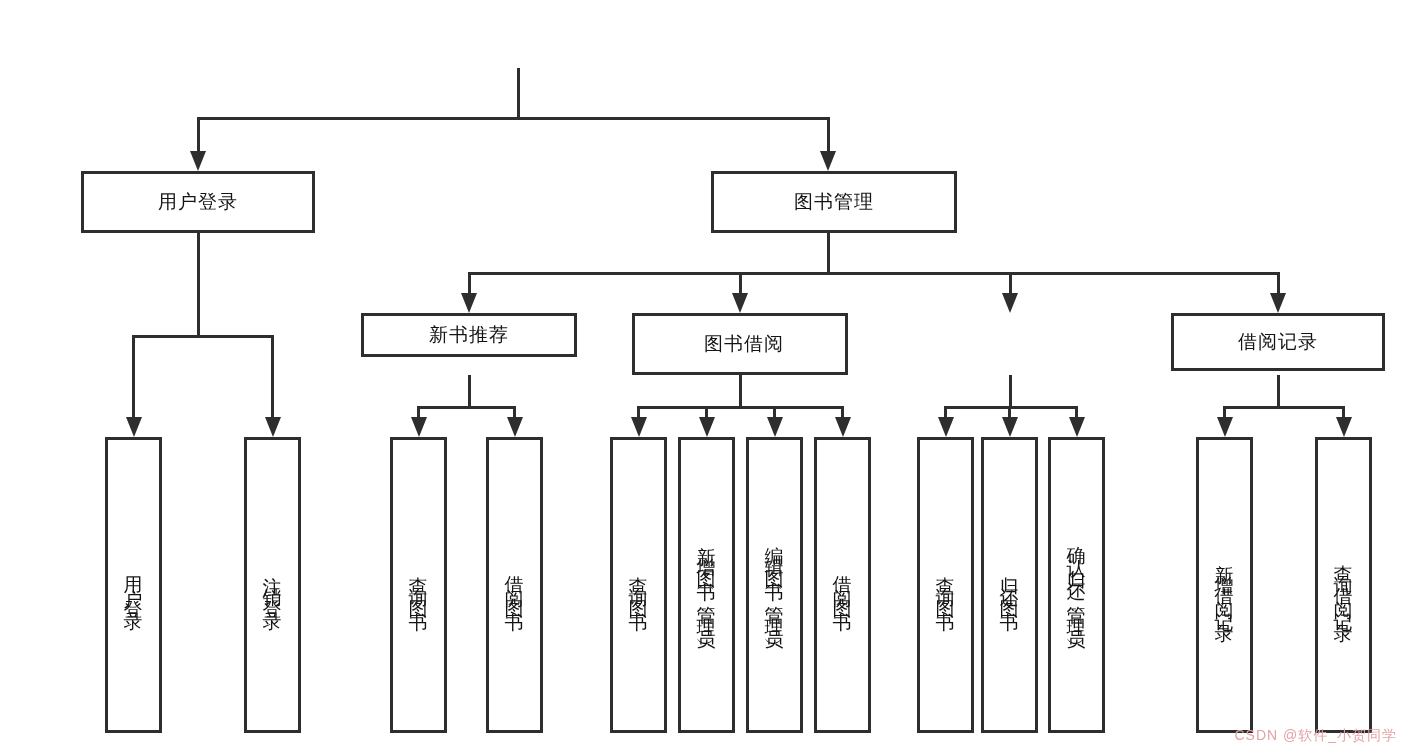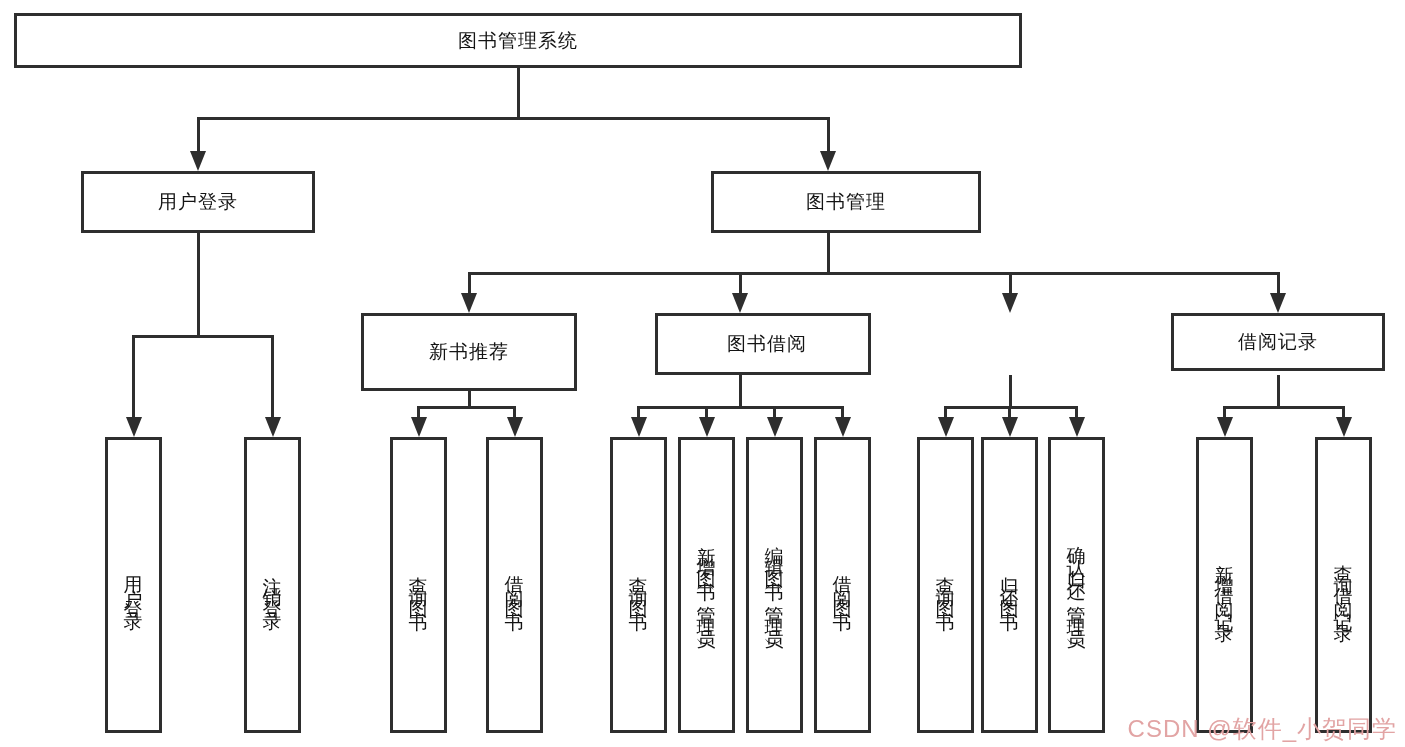--- a/index.html
+++ b/index.html
@@ -42,65 +42,64 @@
     height: 0;
     border-left: 8px solid transparent;
     border-right: 8px solid transparent;
     border-top: 20px solid #2e2e2e;
     z-index: 1;
   }
   .watermark {
     position: absolute;
     right: 8px;
     bottom: 2px;
-    font-size: 24px;
+    font-size: 14px;
     color: #e2a4a4;
     letter-spacing: 1px;
     z-index: 3;
     white-space: nowrap;
   }
 </style>
 </head>
 <body>
 
 <div class="stage">
   <div class="watermark">CSDN @软件_小贺同学</div>
-<div class="node" style="left: 14px; top: 13px; width: 1008px; height: 55px;">图书管理系统</div>
     <div class="line" style="left: 516.5px; top: 68px; width: 3px; height: 52px;"></div>
     <div class="line" style="left: 196.5px; top: 117px; width: 633px; height: 3px;"></div>
     <div class="line" style="left: 196.5px; top: 117px; width: 3px; height: 42px;"></div>
     <div class="arrow" style="left: 190px; top: 151px;"></div>
     <div class="node" style="left: 81px; top: 171px; width: 234px; height: 62px;">用户登录</div>
     <div class="line" style="left: 196.5px; top: 233px; width: 3px; height: 105px;"></div>
     <div class="line" style="left: 132px; top: 335px; width: 142px; height: 3px;"></div>
     <div class="line" style="left: 132px; top: 335px; width: 3px; height: 90px;"></div>
     <div class="arrow" style="left: 125.5px; top: 417px;"></div>
     <div class="node vertical" style="left: 105px; top: 437px; width: 57px; height: 296px;">用户登录</div>
     <div class="line" style="left: 271px; top: 335px; width: 3px; height: 90px;"></div>
     <div class="arrow" style="left: 264.5px; top: 417px;"></div>
     <div class="node vertical" style="left: 244px; top: 437px; width: 57px; height: 296px;">注销登录</div>
     <div class="line" style="left: 826.5px; top: 117px; width: 3px; height: 42px;"></div>
     <div class="arrow" style="left: 820px; top: 151px;"></div>
-    <div class="node" style="left: 711px; top: 171px; width: 270px; height: 62px;">图书管理</div>
+    <div class="node" style="left: 711px; top: 171px; width: 246px; height: 62px;">图书管理</div>
     <div class="line" style="left: 826.5px; top: 233px; width: 3px; height: 42px;"></div>
     <div class="line" style="left: 467.5px; top: 272px; width: 812px; height: 3px;"></div>
     <div class="line" style="left: 467.5px; top: 272px; width: 3px; height: 29px;"></div>
     <div class="arrow" style="left: 461px; top: 293px;"></div>
-    <div class="node" style="left: 361px; top: 313px; width: 216px; height: 78px;">新书推荐</div>
+    <div class="node" style="left: 361px; top: 313px; width: 216px; height: 44px;">新书推荐</div>
     <div class="line" style="left: 467.5px; top: 375px; width: 3px; height: 34px;"></div>
     <div class="line" style="left: 417px; top: 406px; width: 99px; height: 3px;"></div>
     <div class="line" style="left: 417px; top: 406px; width: 3px; height: 19px;"></div>
     <div class="arrow" style="left: 410.5px; top: 417px;"></div>
     <div class="node vertical" style="left: 390px; top: 437px; width: 57px; height: 296px;">查询图书</div>
     <div class="line" style="left: 513px; top: 406px; width: 3px; height: 19px;"></div>
     <div class="arrow" style="left: 506.5px; top: 417px;"></div>
     <div class="node vertical" style="left: 486px; top: 437px; width: 57px; height: 296px;">借阅图书</div>
     <div class="line" style="left: 738.5px; top: 272px; width: 3px; height: 29px;"></div>
     <div class="arrow" style="left: 732px; top: 293px;"></div>
-    <div class="node" style="left: 655px; top: 313px; width: 216px; height: 62px; padding-left: 8px;">图书借阅</div>
+    <div class="node" style="left: 632px; top: 313px; width: 216px; height: 62px; padding-left: 8px;">图书借阅</div>
     <div class="line" style="left: 738.5px; top: 375px; width: 3px; height: 34px;"></div>
     <div class="line" style="left: 637px; top: 406px; width: 207px; height: 3px;"></div>
     <div class="line" style="left: 637px; top: 406px; width: 3px; height: 19px;"></div>
     <div class="arrow" style="left: 630.5px; top: 417px;"></div>
     <div class="node vertical" style="left: 610px; top: 437px; width: 57px; height: 296px;">查询图书</div>
     <div class="line" style="left: 705px; top: 406px; width: 3px; height: 19px;"></div>
     <div class="arrow" style="left: 698.5px; top: 417px;"></div>
     <div class="node vertical" style="left: 678px; top: 437px; width: 57px; height: 296px;">新增图书（管理员）</div>
     <div class="line" style="left: 773px; top: 406px; width: 3px; height: 19px;"></div>
     <div class="arrow" style="left: 766.5px; top: 417px;"></div>

